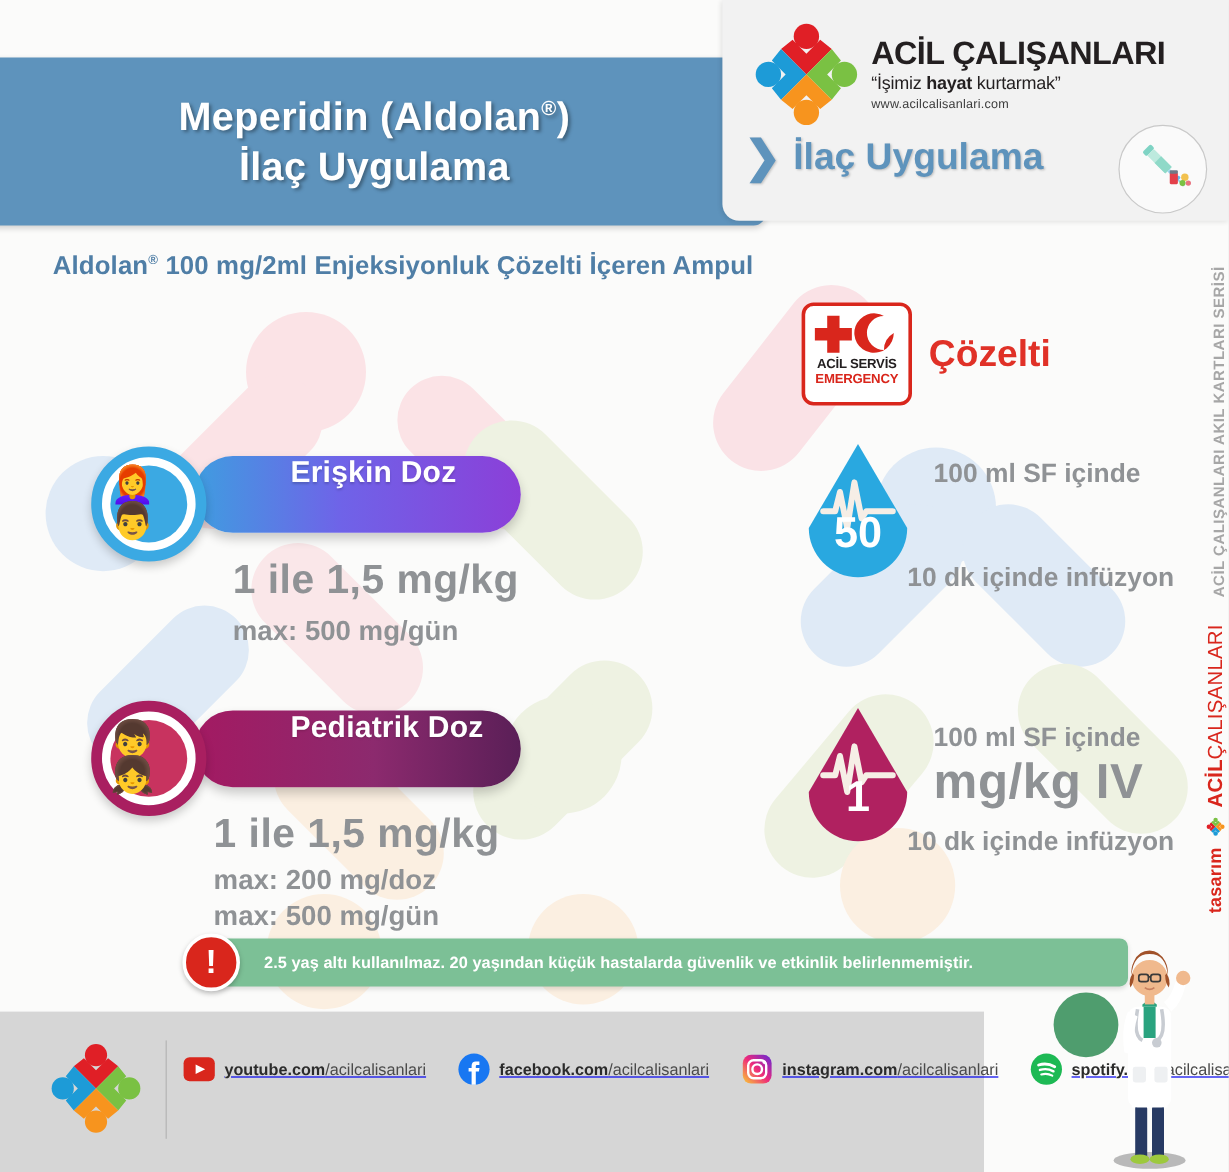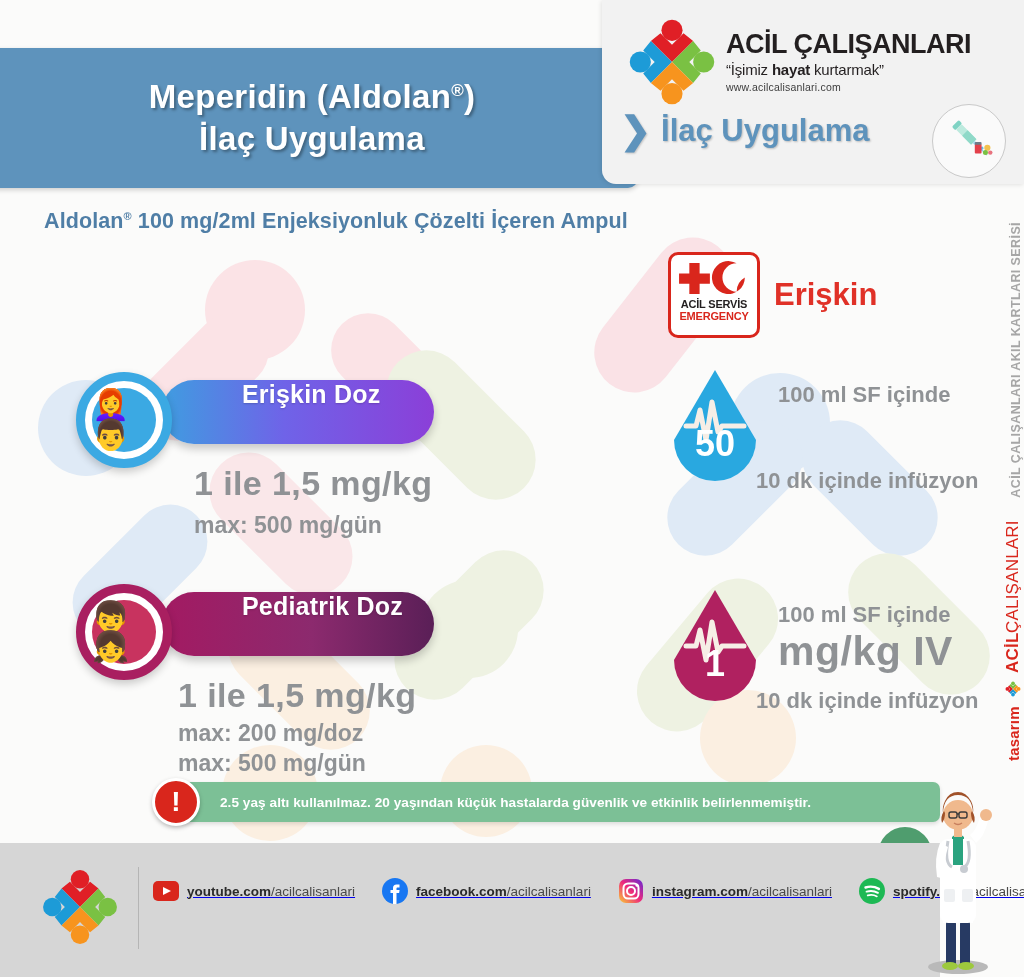--- a/index.html
+++ b/index.html
@@ -155,21 +155,21 @@
     top:222px;color:#a6a6a6;font-size:12.5px;font-weight:bold;letter-spacing:.4px;
   }
   #v-tasarim{
     top:520px;display:flex;align-items:center;
   }
   #v-tasarim .t{color:#d9261c;font-size:15px;font-weight:bold;letter-spacing:.2px;}
   #v-tasarim .b{color:#d9261c;font-size:17px;font-weight:bold;letter-spacing:.2px;}
   #v-tasarim .mini{transform:rotate(90deg);margin:8px 0;}
 
   
-  .footer{position:absolute;left:0;bottom:0;width:940px;height:134px;background:#d6d6d6;z-index:7;}
+  .footer{position:absolute;left:0;bottom:0;width:820px;height:134px;background:#d6d6d6;z-index:7;}
   .f-logo{position:absolute;left:38px;top:22px;width:84px;height:84px;}
   .f-div{position:absolute;left:138px;top:24px;width:1px;height:82px;background:#b5b5b5;}
   .f-social{position:absolute;left:152px;top:34px;display:flex;align-items:center;gap:26px;}
   .soc{display:flex;align-items:center;}
   .soc .ico{width:28px;height:28px;flex:0 0 auto;margin-right:7px;display:flex;align-items:center;justify-content:center;}
   .soc .lbl{font-size:13.5px;color:#2b2b2b;white-space:nowrap;}
   .soc .lbl b{font-weight:bold;}
   .soc .lbl i{font-style:normal;color:#4a4a4a;}
   .doctor{position:absolute;right:18px;bottom:0;width:96px;height:196px;z-index:8;}
   .green-blob{position:absolute;right:92px;bottom:96px;width:54px;height:54px;border-radius:50%;background:#4f9d6e;z-index:6;}
@@ -283,21 +283,21 @@
       <div class="sym">
         <svg viewBox="0 0 72 36" width="74" height="37" aria-hidden="true">
           <path d="M12 4 h10 v10 h10 v10 h-10 v10 h-10 v-10 h-10 v-10 h10 z" fill="#d9261c"></path>
           <path d="M66 18 a16 16 0 1 1 -8 -13.8 a12.5 12.5 0 1 0 0 27.6 a16 16 0 0 1 8 -13.8 z" fill="#d9261c"></path>
         </svg>
       </div>
       <div class="t1">ACİL SERVİS</div>
       <div class="t2">EMERGENCY</div>
     </div>
     <div class="emg-txt">
-      <div class="l1">Erişkin</div>
+      <div class="l1">Çözelti</div>
     </div>
   </div>
 
   <div class="drop-block" style="left:668px;top:368px;width:340px;height:160px;">
     <div class="drop">
       <svg viewBox="0 0 94 118" width="94" height="118" aria-hidden="true">
         <path d="M47 2 L88 72 A41 41 0 1 1 6 72 Z" fill="#29a8e0"></path>
         <path d="M18 58 h10 l4 -16 l6 30 l6 -38 l6 30 l4 -6 h22" fill="none" stroke="#f6eee6" stroke-width="5" stroke-linejoin="round" stroke-linecap="round"></path>
       </svg>
       <div class="num">50</div>

